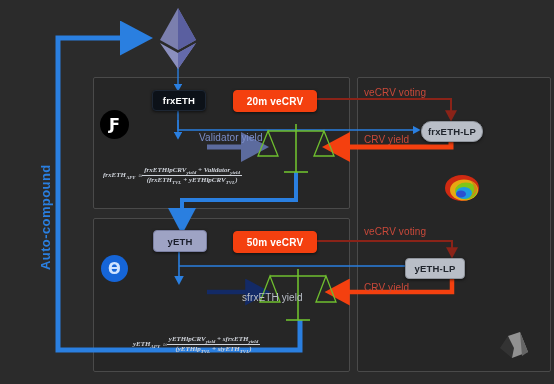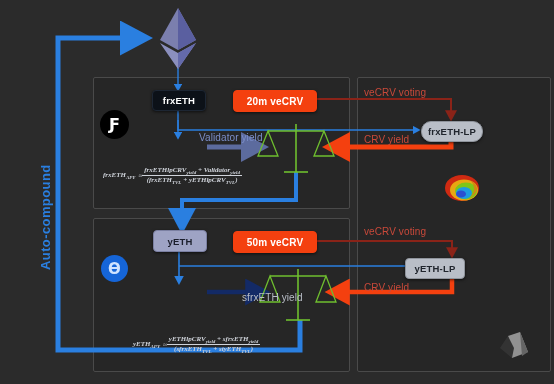--- a/index.html
+++ b/index.html
@@ -172,18 +172,18 @@
   </div>
 
   <div class="formula" style="left:133px;top:335px;">
     <span class="lhs"><span>yETH</span><sub>APY</sub></span>
     <span>≈</span>
     <span class="frac">
       <span class="num">
         <span>yETHlpCRV</span><sub>yield</sub><span> + sfrxETH</span><sub>yield</sub>
       </span>
       <span class="den">
-        <span>(sfrxETH</span><sub>TVL</sub><span> + styETH</span><sub>TVL</sub><span>)</span>
+        <span>(yETHlp</span><sub>TVL</sub><span> + styETH</span><sub>TVL</sub><span>)</span>
       </span>
     </span>
   </div>
 
 </div>
 
 </body></html>

